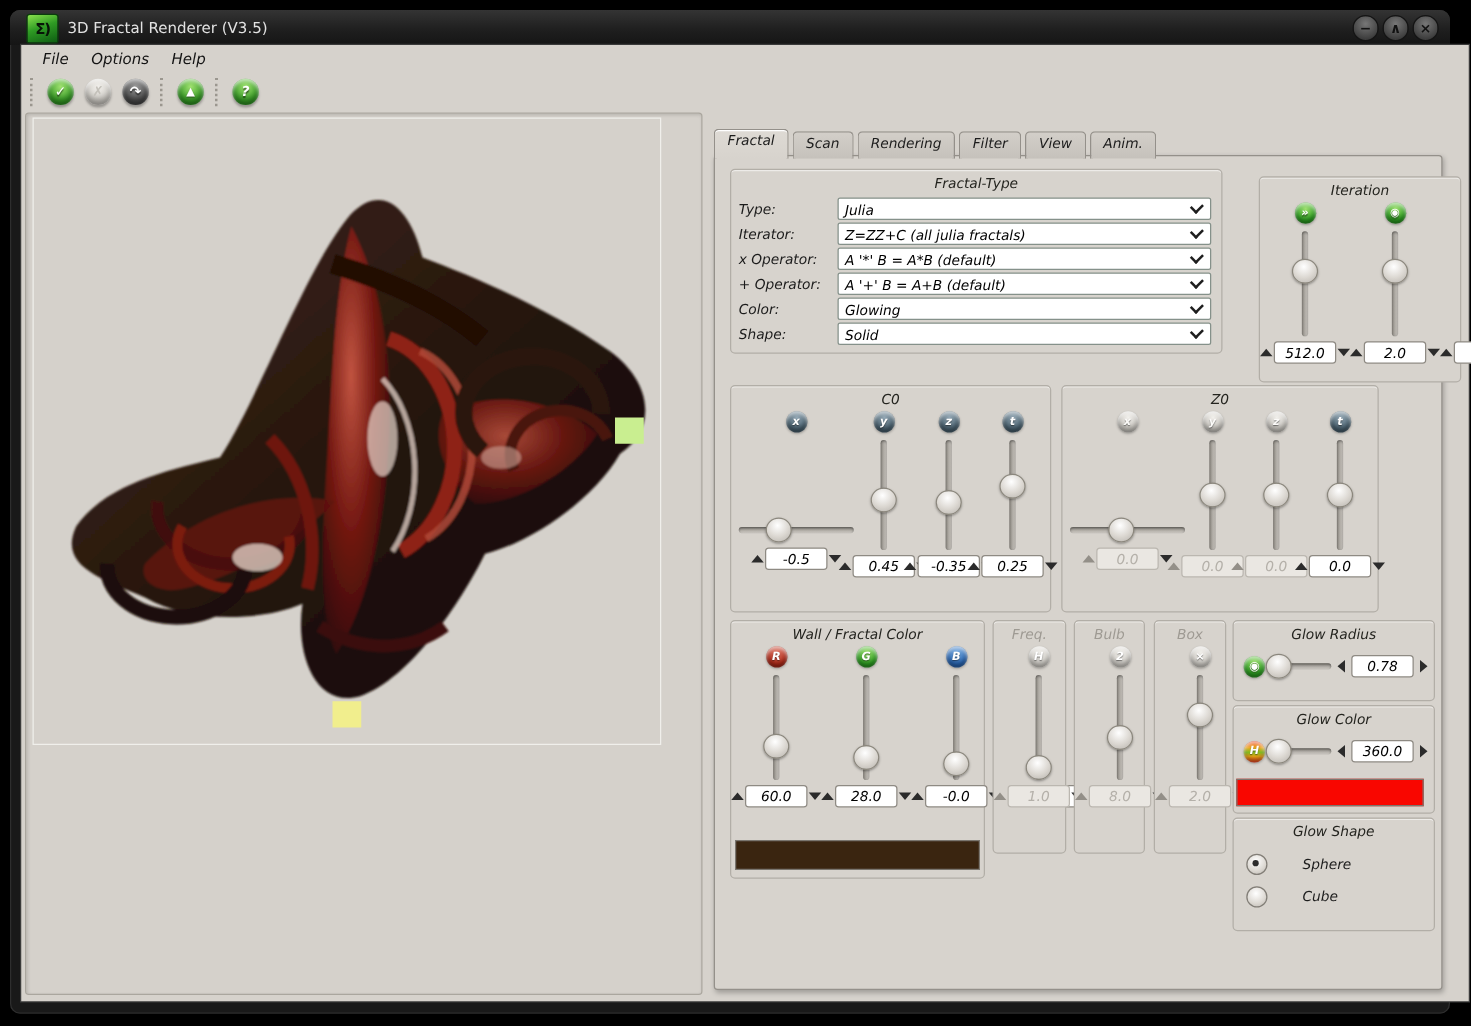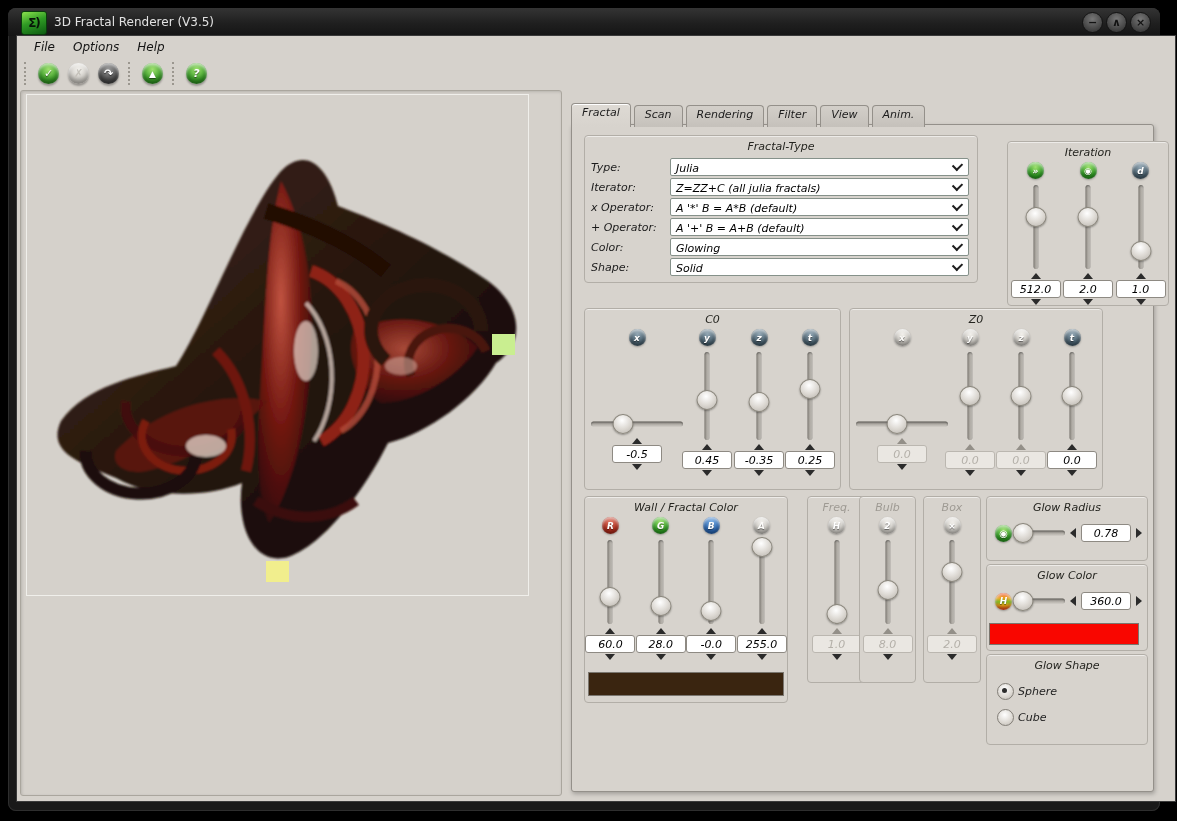--- a/index.html
+++ b/index.html
@@ -77,38 +77,38 @@
         background:radial-gradient(circle at 45% 30%,#fff,#dbd7d1 55%,#b6b2ac);
         border:1px solid #8b877d;box-shadow:0 1px 2px rgba(0,0,0,.35);}
   .groove-h{position:relative;height:20px;}
   .groove-h::before{content:"";position:absolute;top:50%;transform:translateY(-50%);left:0;right:0;height:5px;
                     border-radius:3px;background:linear-gradient(#8f8b84,#cfcbc5);
                     box-shadow:inset 0 1px 2px rgba(0,0,0,.4);}
   .knob-h{position:absolute;top:50%;transform:translate(-50%,-50%);width:19px;height:18px;border-radius:50%;
           background:radial-gradient(circle at 45% 30%,#fff,#dbd7d1 55%,#b6b2ac);
           border:1px solid #8b877d;box-shadow:0 1px 2px rgba(0,0,0,.35);}
   
-  .spin{display:flex;flex-direction:column;align-items:center;gap:1px;}
+  .spin{display:flex;align-items:center;gap:1px;}
   .tri{width:0;height:0;}
   .tri.up{border-left:5px solid transparent;border-right:5px solid transparent;border-bottom:6px solid #2b2b2b;}
   .tri.down{border-left:5px solid transparent;border-right:5px solid transparent;border-top:6px solid #2b2b2b;}
   .tri.left{border-top:5px solid transparent;border-bottom:5px solid transparent;border-right:6px solid #2b2b2b;}
   .tri.right{border-top:5px solid transparent;border-bottom:5px solid transparent;border-left:6px solid #2b2b2b;}
   .spinbox{min-width:44px;height:16px;background:#fff;border:1px solid #8e8a83;border-radius:3px;
            font-size:11px;color:#000;display:flex;align-items:center;justify-content:center;padding:0 2px;}
   .dis .spinbox{background:#eae7e2;color:#b4b0a9;border-color:#bbb7b0;}
   .dis .tri.up{border-bottom-color:#938f88;}　.dis .tri.down{border-top-color:#938f88;}
   
   .vcol{display:flex;flex-direction:column;align-items:center;}
   .cols{position:absolute;left:0;right:0;top:20px;display:flex;justify-content:space-evenly;}
   .swatch{position:absolute;left:3px;right:3px;bottom:6px;height:22px;border:1px solid #7a766f;}
   .grow{position:absolute;left:8px;right:5px;top:26px;height:20px;display:flex;align-items:center;gap:5px;}
   .grow .groove-h{flex:1;}
   
-  .radio-row{position:absolute;left:10px;display:flex;align-items:center;gap:4px;font-size:11px;color:#1c1c1c;}
+  .radio-row{position:absolute;left:10px;display:flex;align-items:center;gap:28px;font-size:11px;color:#1c1c1c;}
   .radio{width:15px;height:15px;border-radius:50%;border:1px solid #827e77;position:relative;
          background:radial-gradient(circle at 45% 32%,#fff,#dcd8d2 60%,#bab6b0);}
   .radio.sel::after{content:"";position:absolute;left:4px;top:4px;width:5px;height:5px;border-radius:50%;background:#2c2c2c;}
 </style>
 </head>
 <body>
 
 <div class="window">
   <div class="titlebar">
     <div class="app-icon">Σ)</div>
@@ -421,21 +421,21 @@
             <div class="spin">
               <span class="tri up"></span>
               <div class="spinbox">255.0</div>
               <span class="tri down"></span>
             </div>
           </div>
         </div>
         <div class="swatch" style="background: rgb(58, 37, 16);"></div>
       </div>
 
-      <div class="gb disabled" style="left:222px;top:371px;width:57px;height:185px;margin-left:13px;">
+      <div class="gb disabled" style="left:222px;top:371px;width:57px;height:185px;">
         <div class="gb-title">Freq.</div>
         <div class="cols">
           <div class="vcol dis">
             <span class="ball b-disgray">H</span>
             <div class="groove-v">
               <span class="knob" style="top: 88%;"></span>
             </div>
             <div class="spin">
               <span class="tri up"></span>
               <div class="spinbox">1.0</div>

